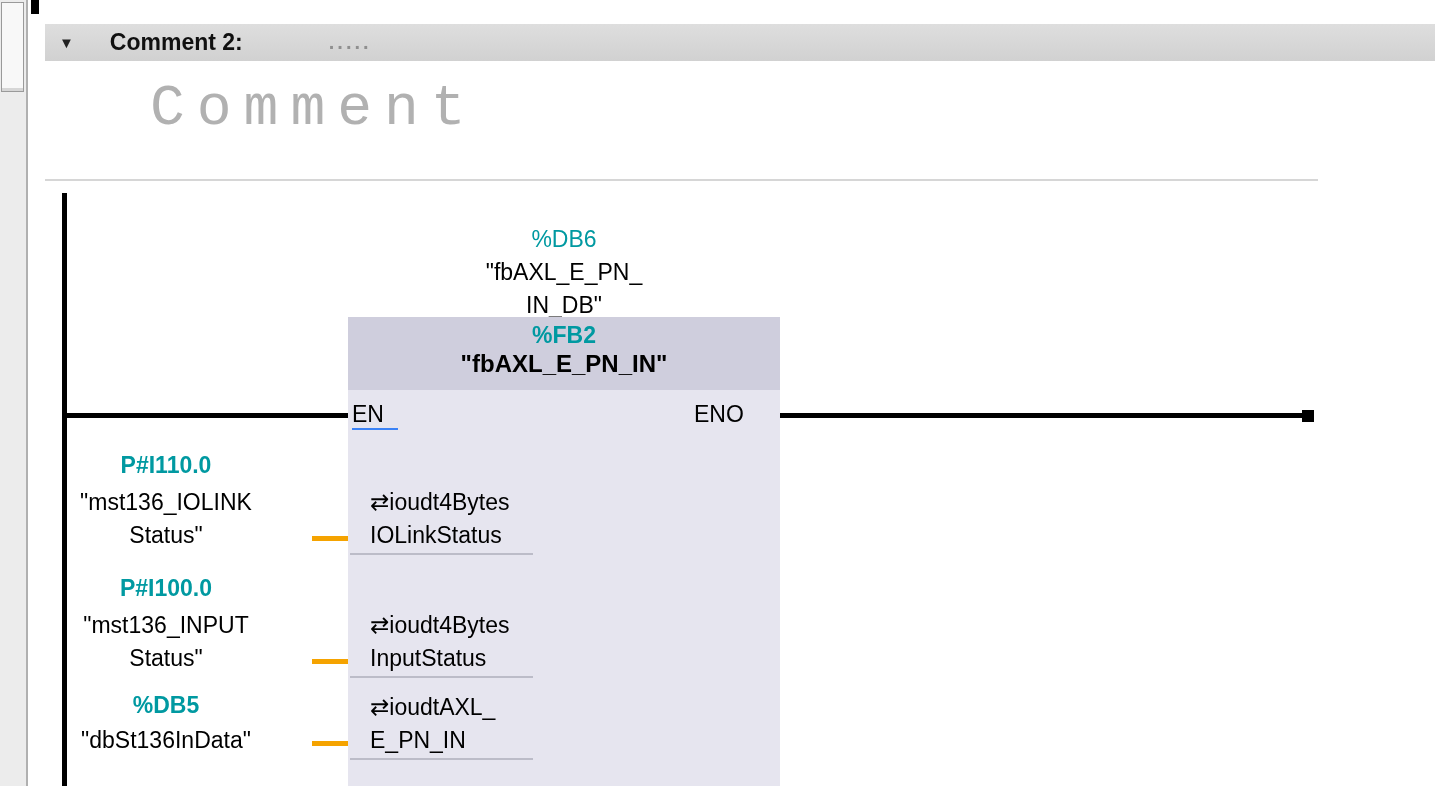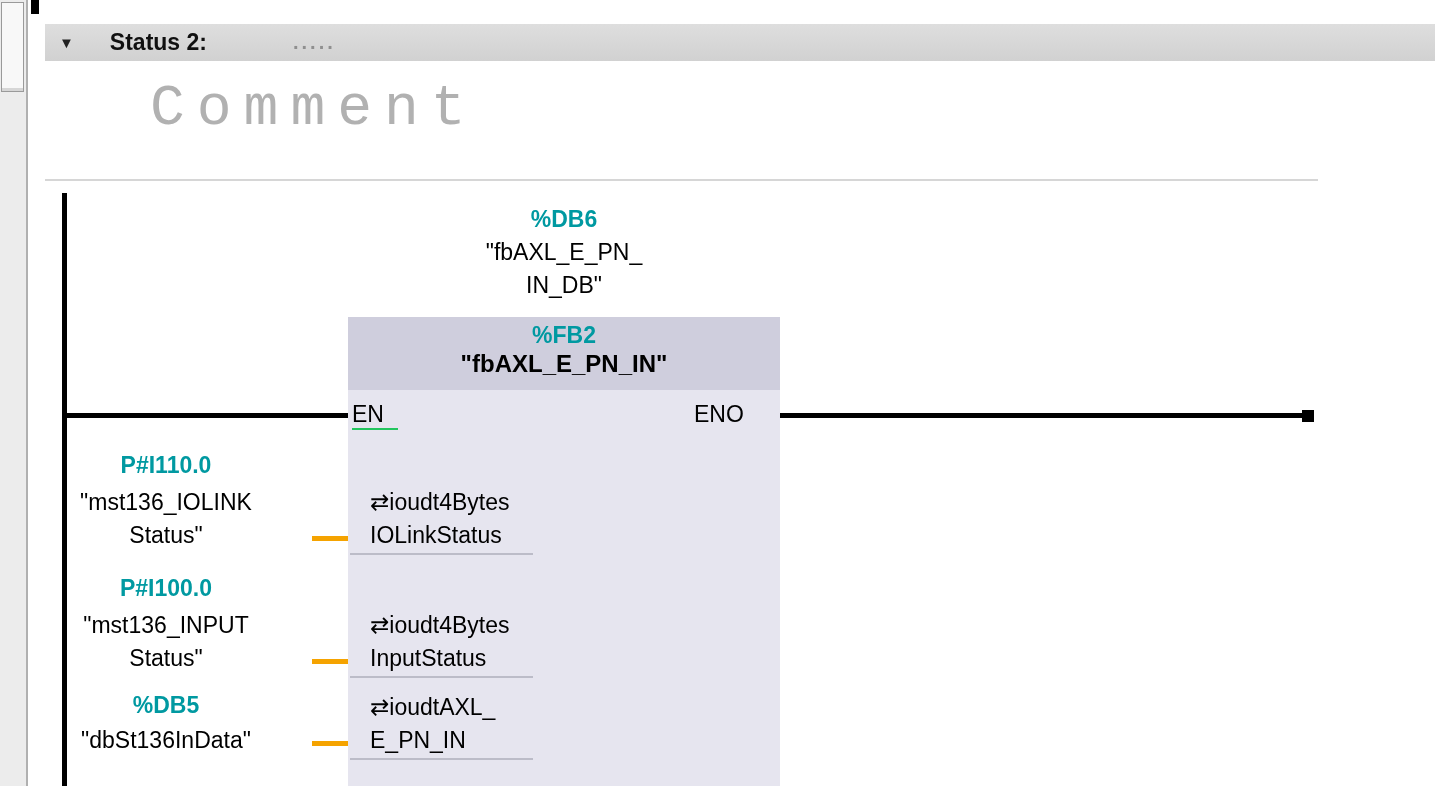--- a/index.html
+++ b/index.html
@@ -32,30 +32,30 @@
 
   
   .power-rail{position:absolute;left:62px;top:193px;width:5px;height:593px;background:#000;}
   .rung{position:absolute;height:5px;background:#000;top:413px;}
   .rung-left{left:62px;width:286px;}
   .rung-right{left:780px;width:522px;}
   .rung-endcap{position:absolute;left:1302px;top:410px;width:12px;height:12px;background:#000;}
 
   
   .db-label{position:absolute;left:348px;top:203px;width:432px;text-align:center;font-size:23px;line-height:33px;}
-  .addr{color:var(--teal);font-weight:bold;}
+  .addr{color:var(--teal);font-weight:normal;margin-top:20px;}
 
   
   .fb-block{position:absolute;left:348px;top:317px;width:432px;height:534px;background:var(--blk-body);}
   .fb-title{position:absolute;left:0;top:0;width:100%;height:73px;background:var(--blk-head);text-align:center;}
   .fb-addr{font-size:23px;font-weight:bold;color:var(--teal);margin-top:5px;}
   .fb-name{font-size:24px;font-weight:bold;color:#000;margin-top:1px;}
 
   .en-label{position:absolute;left:352px;top:401px;font-size:23px;}
-  .en-label span{display:inline-block;border-bottom:2px solid #22c55e;padding-right:14px;}
+  .en-label span{display:inline-block;border-bottom:2px solid #3b82f6;padding-right:14px;}
   .eno-label{position:absolute;left:694px;top:401px;width:82px;text-align:left;font-size:23px;}
 
   .pin-text{position:absolute;left:352px;font-size:23px;color:#000;white-space:nowrap;margin-left:18px;}
   .pin-underline{position:absolute;left:350px;width:183px;height:2px;background:#bcbcc8;}
 
   .conn{position:absolute;left:312px;width:36px;height:5px;background:var(--orange);}
 
   .op{position:absolute;left:20px;width:292px;text-align:center;font-size:23px;color:#000;white-space:nowrap;}
   .op.addr-line{color:var(--teal);font-weight:bold;}
 </style>
@@ -64,21 +64,21 @@
 
 <div class="canvas">
 
   <div class="scroll-strip">
     <div class="scroll-thumb"></div>
   </div>
   <div class="rail-stub"></div>
 
   <div class="network-header">
     <span class="tri">▼</span>
-    <span class="net-title">Status 2:</span>
+    <span class="net-title">Comment 2:</span>
     <span class="net-dots">.....</span>
   </div>
 
   <div class="comment">Comment</div>
   <div class="comment-divider"></div>
 
   <div class="power-rail"></div>
   <div class="rung rung-left"></div>
   <div class="rung rung-right"></div>
   <div class="rung-endcap"></div>

